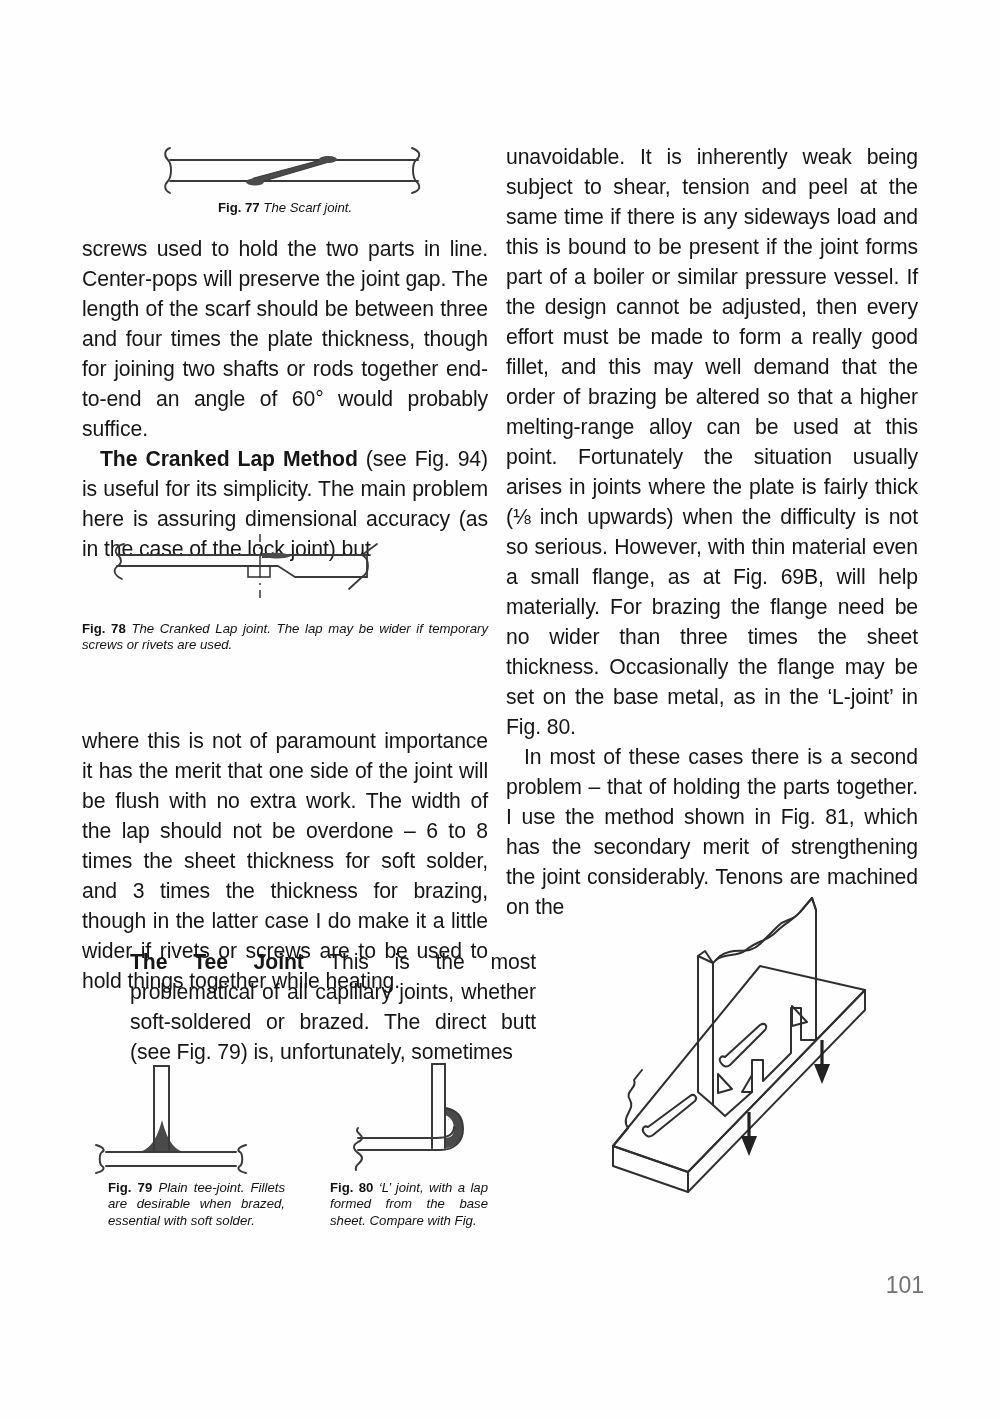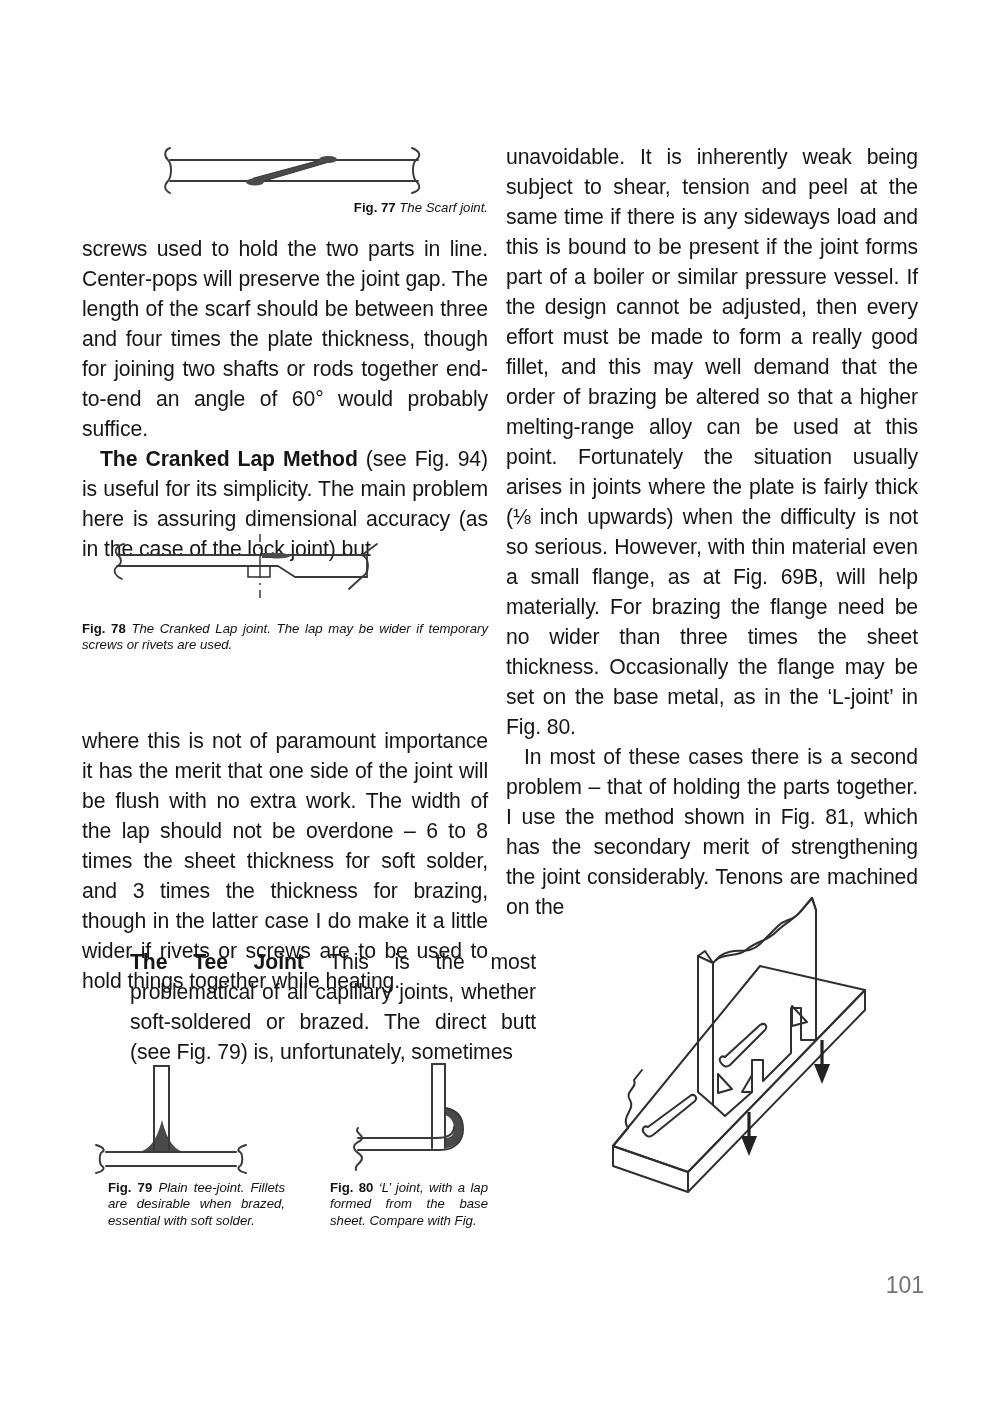--- a/index.html
+++ b/index.html
@@ -96,21 +96,21 @@
         <path d="M 330 8 C 340 12 338 17 334 20 C 330 24 330 36 334 41 C 338 45 340 50 330 53"></path>
       </g>
 
       <path d="M 168 41 L 172 38 L 250 17 L 250 21 L 172 44 Z" fill="#4a4a4a" stroke="#3a3a3a" stroke-width="1.1"></path>
       <ellipse cx="246" cy="19.5" rx="9" ry="3.4" fill="#4a4a4a"></ellipse>
       <ellipse cx="173" cy="42" rx="9" ry="3.4" fill="#4a4a4a"></ellipse>
     </svg>
   </div>
 
   <div id="fig77cap">
-    <p class="caption center" style="text-align:right;">
+    <p class="caption center" style="text-align:center;">
       <span class="lead">Fig. 77</span><span> The Scarf joint.</span>
     </p>
   </div>
 
   <div id="t-left-1">
     <p class="body-text">screws used to hold the two parts in line. Center-pops will preserve the joint gap. The length of the scarf should be between three and four times the plate thickness, though for joining two shafts or rods together end-to-end an angle of 60° would probably suffice.</p>
     <p class="body-text indent">
       <b class="runhead">The Cranked Lap Method</b><span> (see Fig. 94) is useful for its simplicity. The main problem here is assuring dimensional accuracy (as in the case of the lock joint) but</span>
     </p>
   </div>

